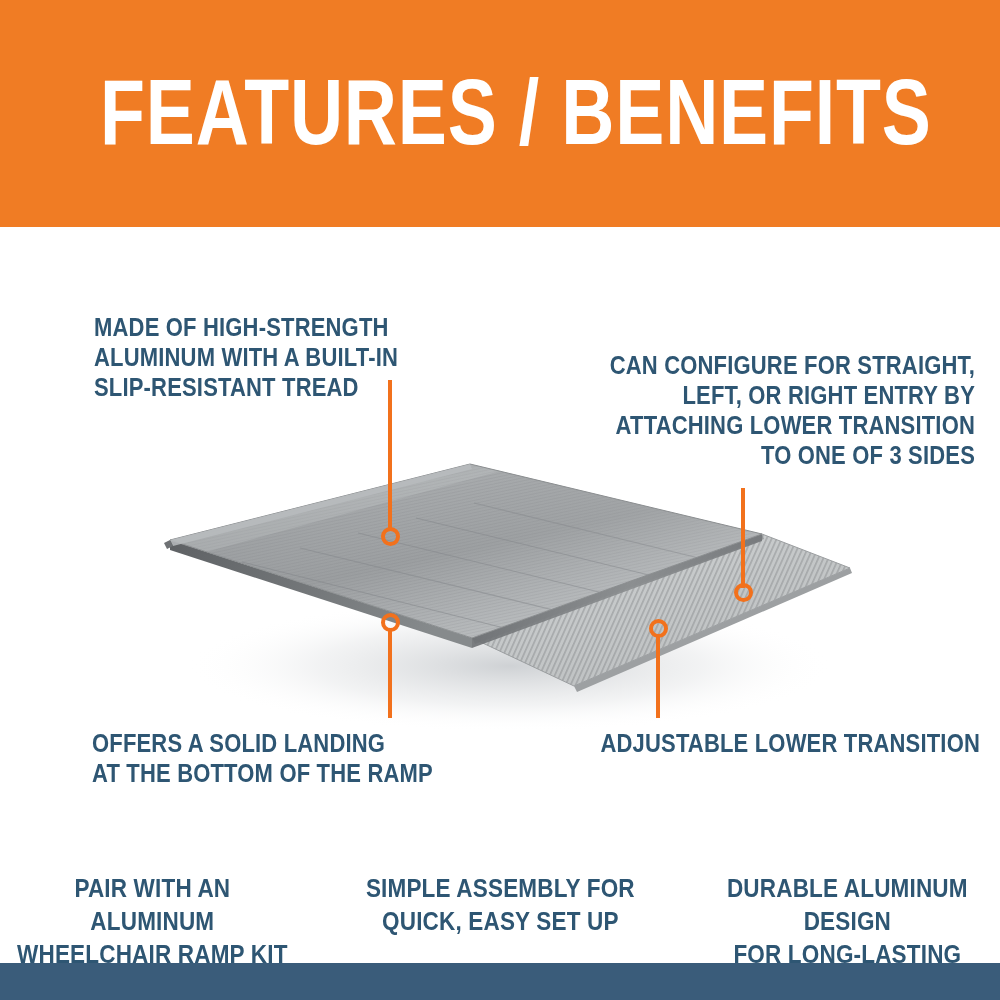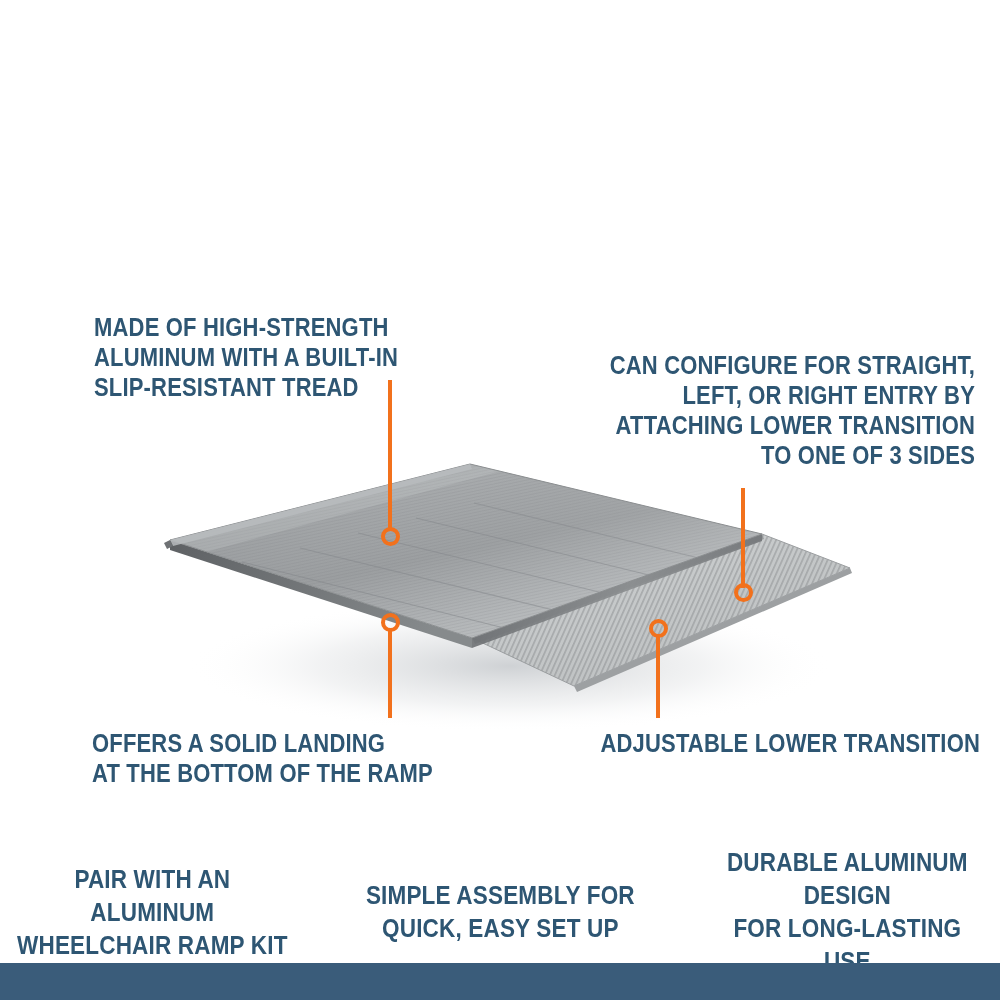--- a/index.html
+++ b/index.html
@@ -119,21 +119,21 @@
   }
 
   
   #footer-row {
     position: absolute;
     left: 0;
     top: 872px;
     width: 1000px;
     height: 80px;
     display: flex;
-    align-items: center;
+    align-items: flex-start;
     gap: 43px;
   }
   .footer-col {
     flex: 1 1 0;
     text-align: center;
     color: #2e5673;
     font-family: "Liberation Sans Narrow", "Liberation Sans", sans-serif;
     font-weight: bold;
     font-size: 25px;
     line-height: 33px;
@@ -150,20 +150,23 @@
     width: 1000px;
     height: 37px;
     background: #3a5c7a;
   }
 </style>
 </head>
 <body>
 
 <div id="page">
 
+  <div id="header-banner">
+    <div id="header-title">FEATURES / BENEFITS</div>
+  </div>
 
   <div id="stage"></div>
 
   <div id="product-figure">
     <svg width="720" height="310" viewBox="0 0 720 310" xmlns="http://www.w3.org/2000/svg">
       <defs>
 
         <linearGradient id="deckGrad" x1="0.12" y1="0.05" x2="0.78" y2="0.95">
           <stop offset="0%" stop-color="#8f9295"></stop>
           <stop offset="22%" stop-color="#a9acae"></stop>

